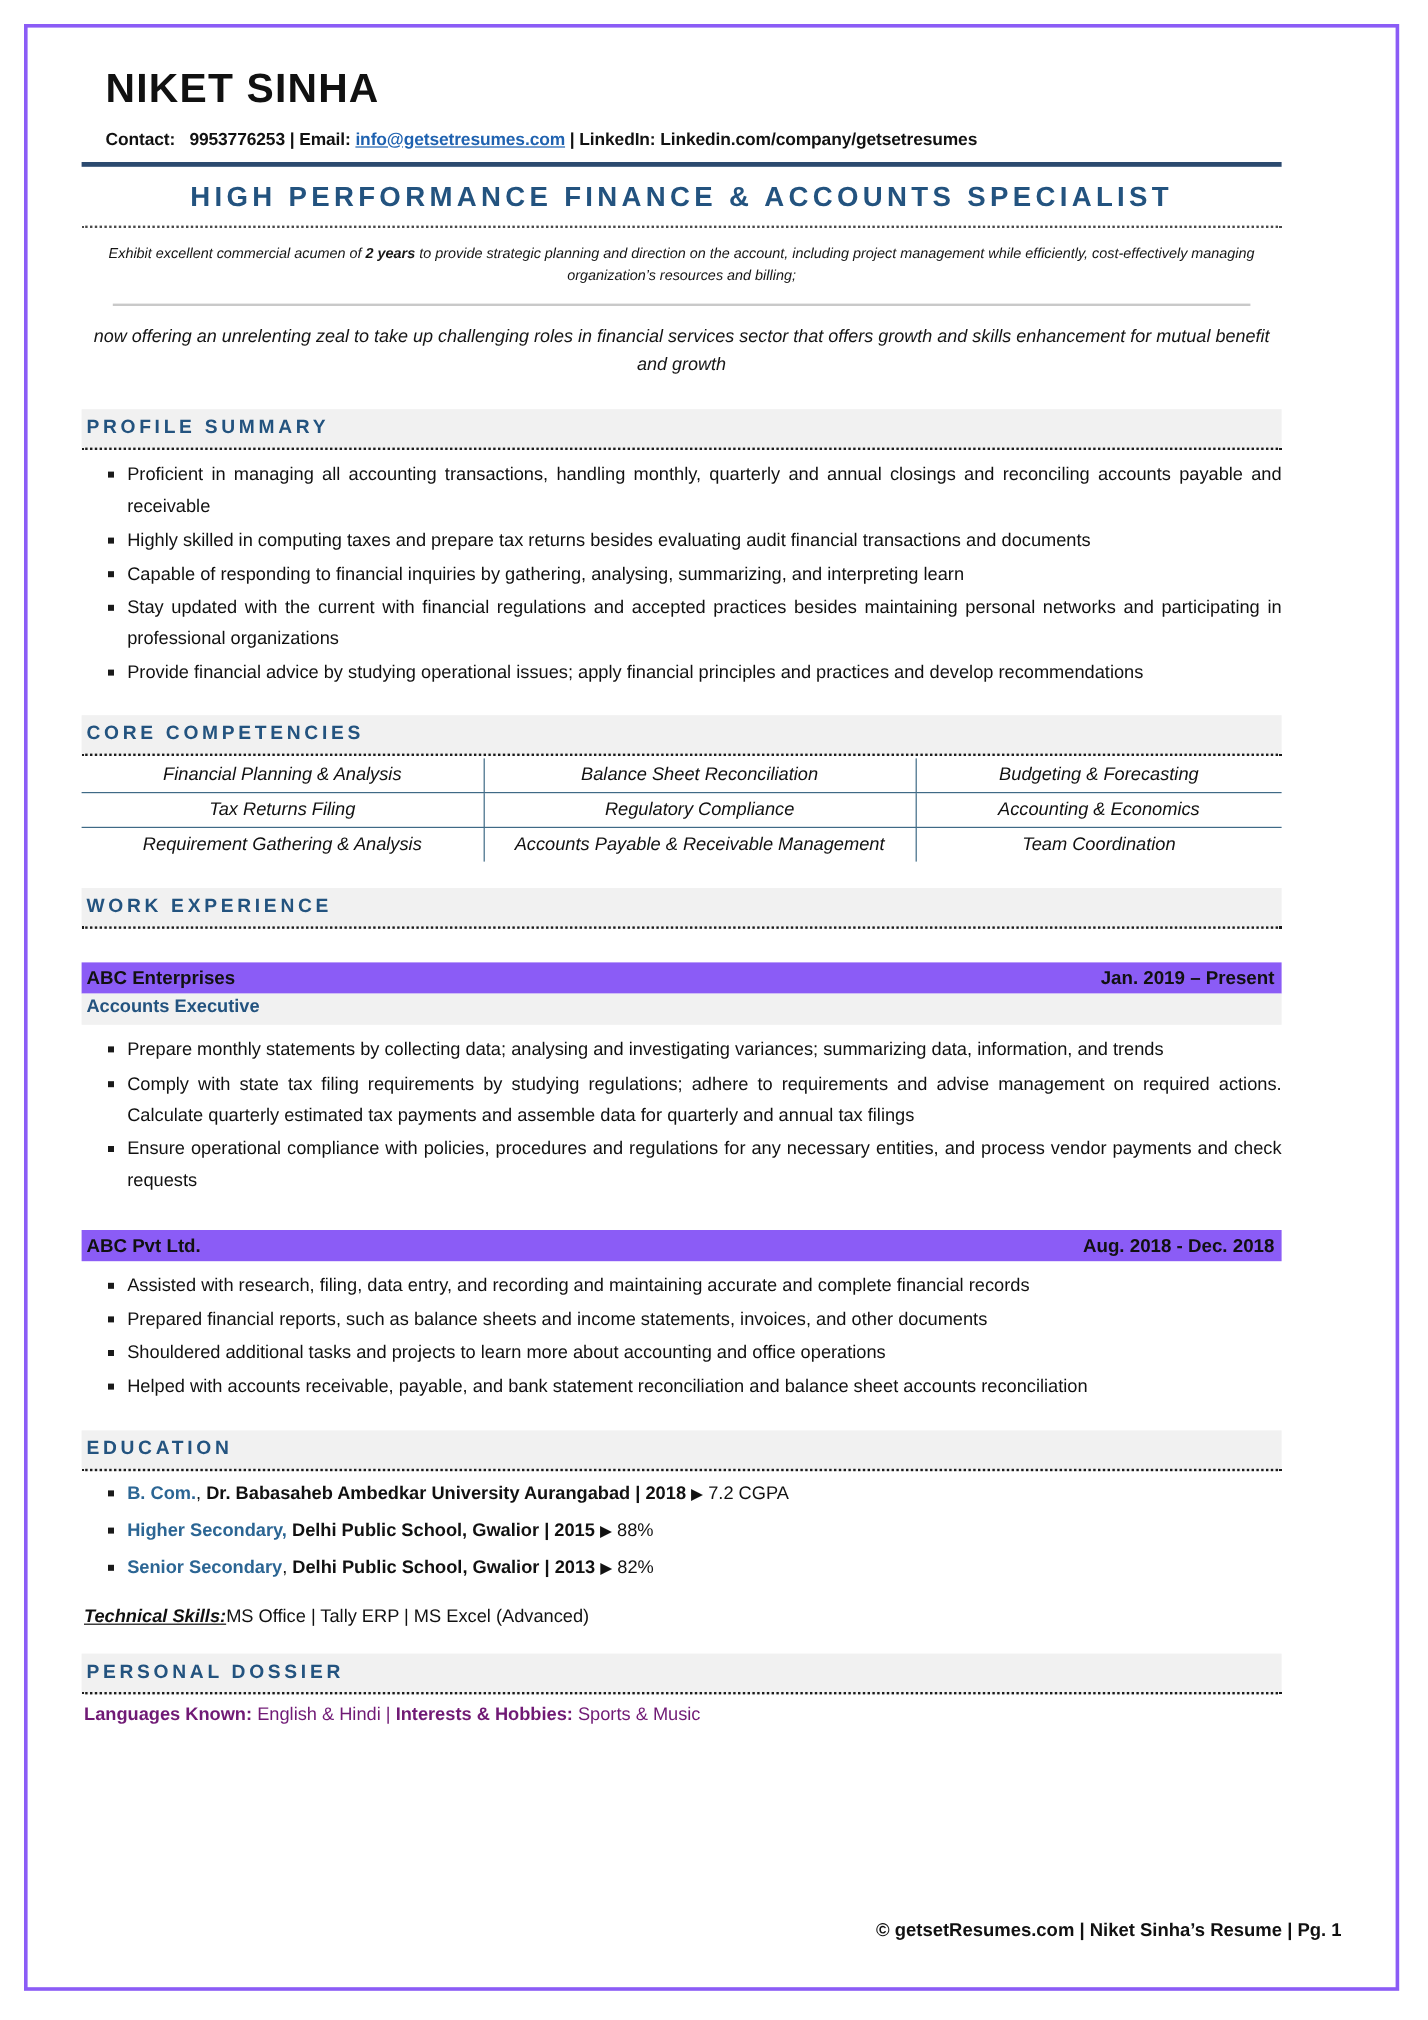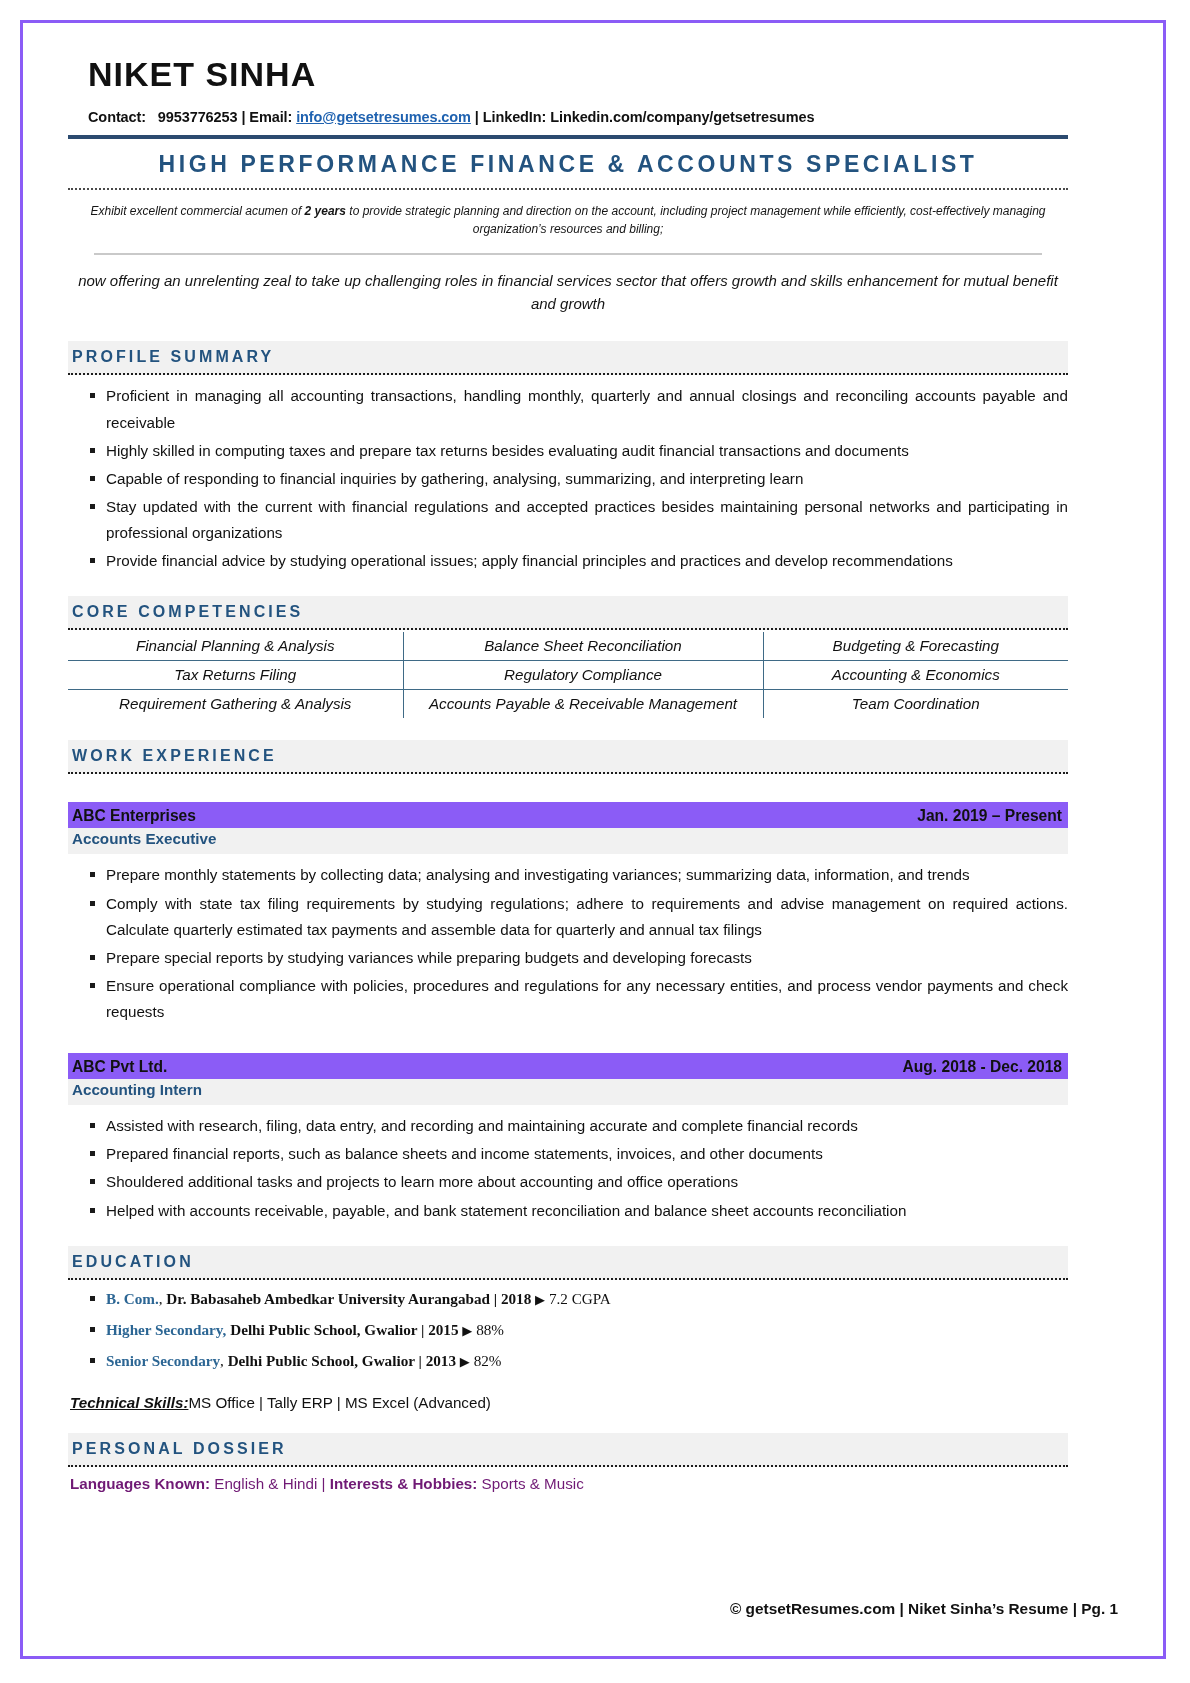--- a/index.html
+++ b/index.html
@@ -178,21 +178,20 @@
     margin: 8px 0 0 0;
     padding: 0;
   }
   ul.edu > li {
     position: relative;
     padding-left: 38px;
     margin-bottom: 10px;
     font-size: 15.2px;
     line-height: 1.4;
     color: #111111;
-    font-family: Liberation Serif, serif;
   }
   ul.edu > li:before {
     content: "";
     position: absolute;
     left: 22px;
     top: 8px;
     width: 5px;
     height: 5px;
     background: #1a1a1a;
   }
@@ -301,31 +300,29 @@
 
       <div>
         <div class="job-head">
           <span class="job-company">ABC Enterprises</span>
           <span class="job-dates">Jan. 2019 – Present</span>
         </div>
         <div class="job-title">Accounts Executive</div>
         <ul class="bullets">
           <li>Prepare monthly statements by collecting data; analysing and investigating variances; summarizing data, information, and trends</li>
           <li>Comply with state tax filing requirements by studying regulations; adhere to requirements and advise management on required actions. Calculate quarterly estimated tax payments and assemble data for quarterly and annual tax filings</li>
-          <li>Prepare special reports by studying variances while preparing budgets and developing forecasts</li>
           <li>Ensure operational compliance with policies, procedures and regulations for any necessary entities, and process vendor payments and check requests</li>
         </ul>
       </div>
 
       <div style="margin-top:14px">
         <div class="job-head">
           <span class="job-company">ABC Pvt Ltd.</span>
           <span class="job-dates">Aug. 2018 - Dec. 2018</span>
         </div>
-        <div class="job-title">Accounting Intern</div>
         <ul class="bullets">
           <li>Assisted with research, filing, data entry, and recording and maintaining accurate and complete financial records</li>
           <li>Prepared financial reports, such as balance sheets and income statements, invoices, and other documents</li>
           <li>Shouldered additional tasks and projects to learn more about accounting and office operations</li>
           <li>Helped with accounts receivable, payable, and bank statement reconciliation and balance sheet accounts reconciliation</li>
         </ul>
       </div>
     </div>
 
     <div class="section">

